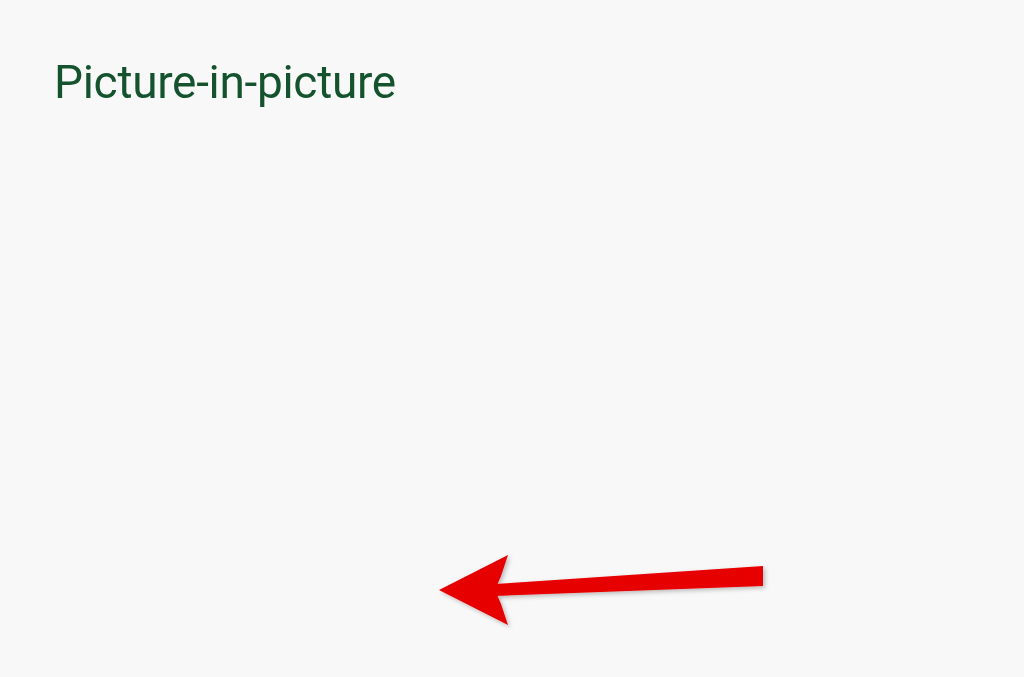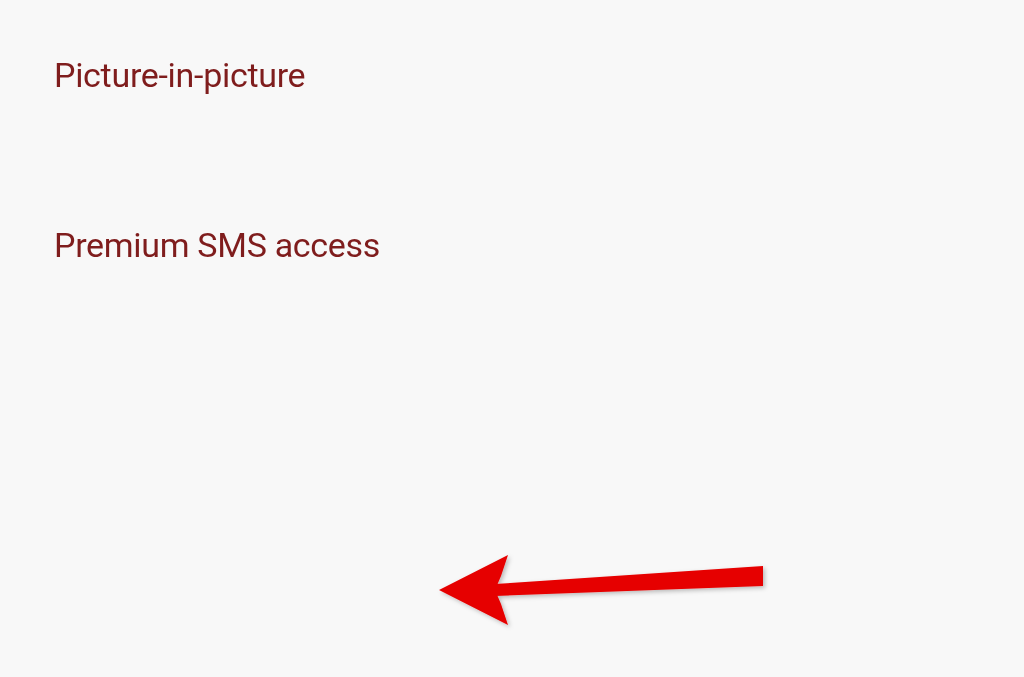--- a/index.html
+++ b/index.html
@@ -13,40 +13,39 @@
       background-color: #f8f8f8;
       font-family: -apple-system, BlinkMacSystemFont, 'Segoe UI', Roboto, Arial, sans-serif;
       position: relative;
       overflow: hidden;
     }
     .settings-list {
       padding-left: 54px;
       padding-top: 55px;
     }
     .settings-item {
-      font-size: 34px;
-      color: #7f1d1d;
+      font-size: 46px;
+      color: #14532d;
       font-weight: 400;
       cursor: pointer;
       margin-bottom: 130px;
       letter-spacing: -0.3px;
     }
     .annotation-arrow {
       position: absolute;
       left: 433px;
       top: 548px;
       pointer-events: none;
     }
   </style>
 </head>
 <body>
 
 <div class="settings-list">
   <div class="settings-item">Picture-in-picture</div>
-  <div class="settings-item">Premium SMS access</div>
 </div>
 
 <svg class="annotation-arrow" width="340" height="90" viewBox="0 0 340 90">
   <defs>
     <filter id="shadow" x="-20%" y="-20%" width="140%" height="140%">
       <feDropShadow dx="2" dy="2" stdDeviation="2" flood-color="#000000" flood-opacity="0.25"></feDropShadow>
     </filter>
   </defs>
   <g filter="url(#shadow)">
 

